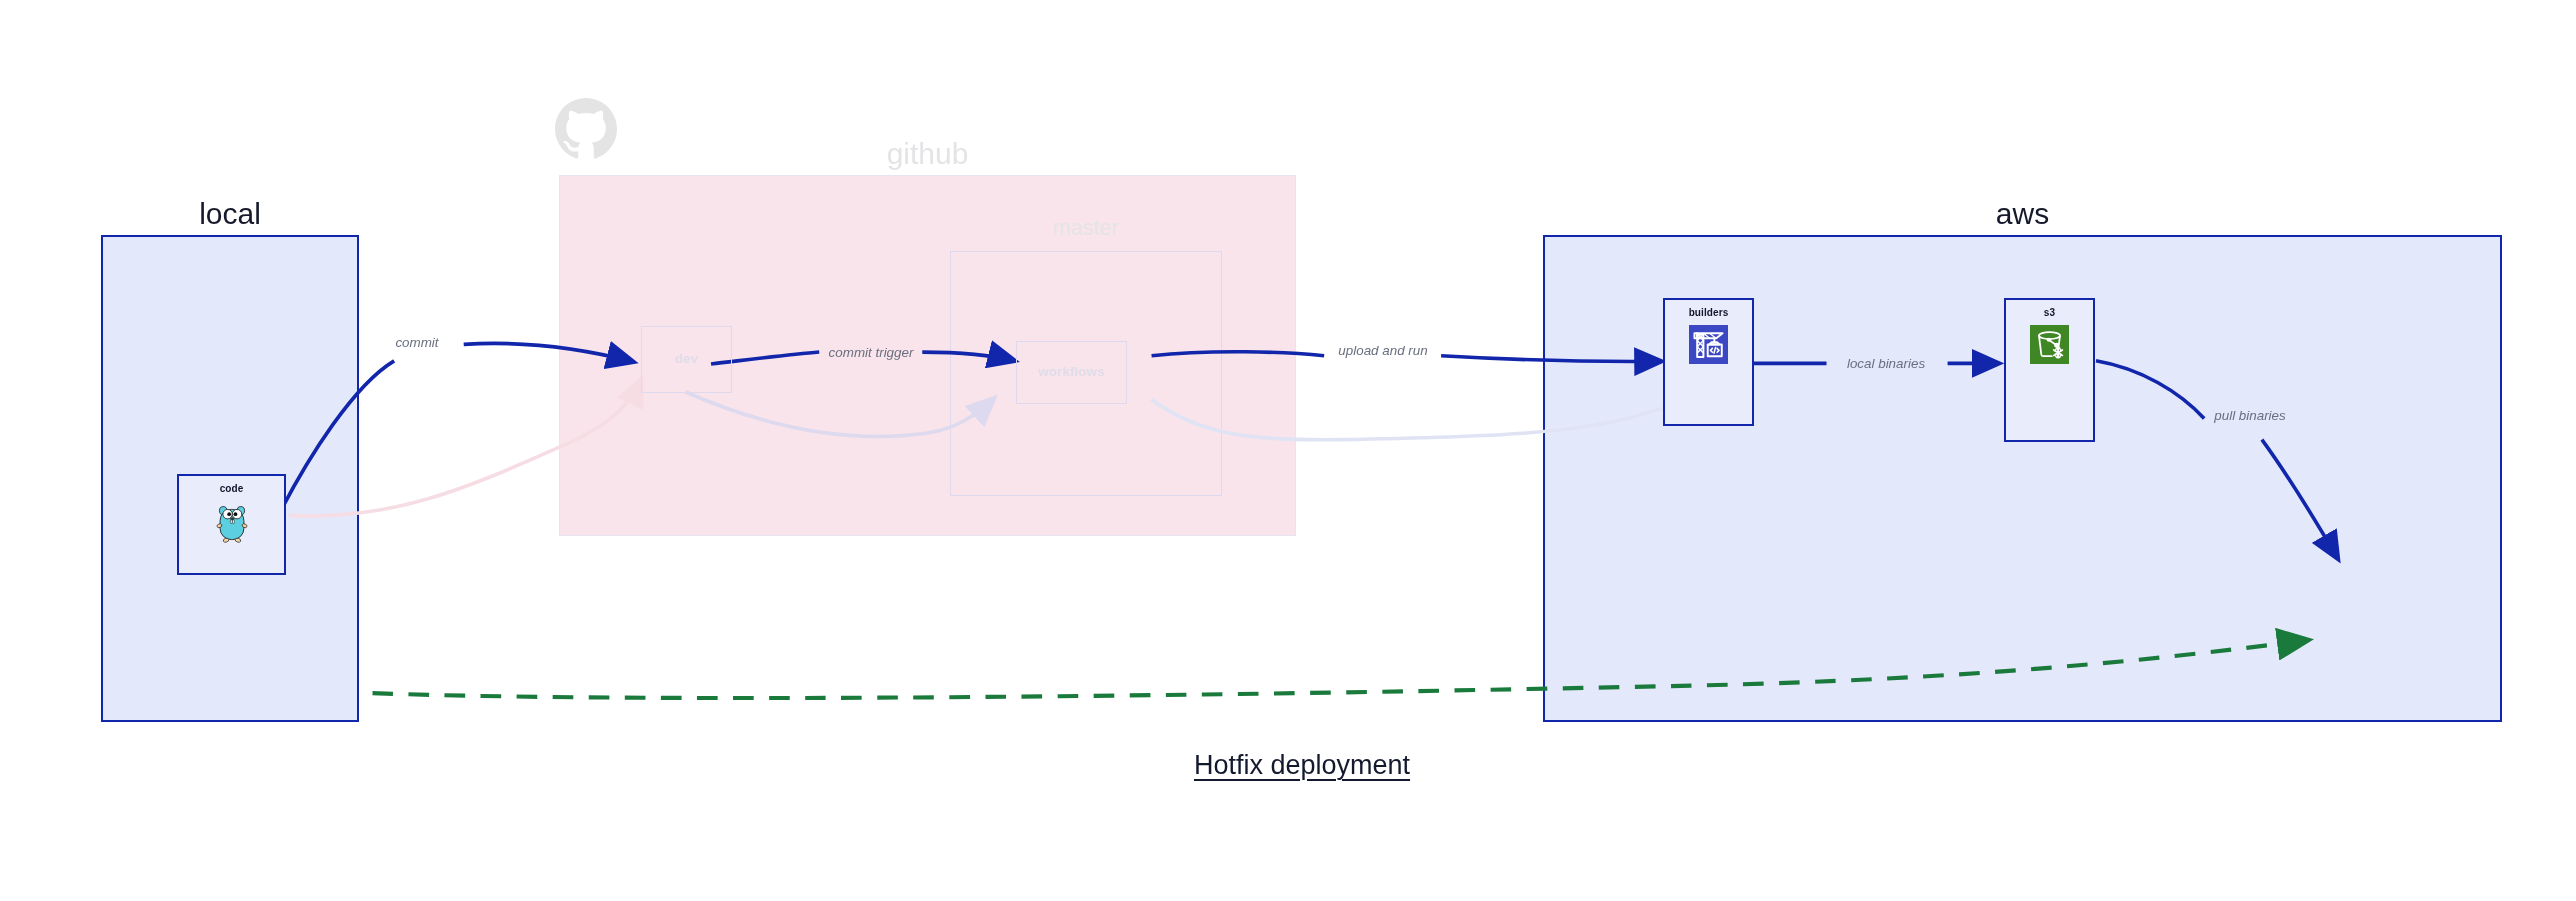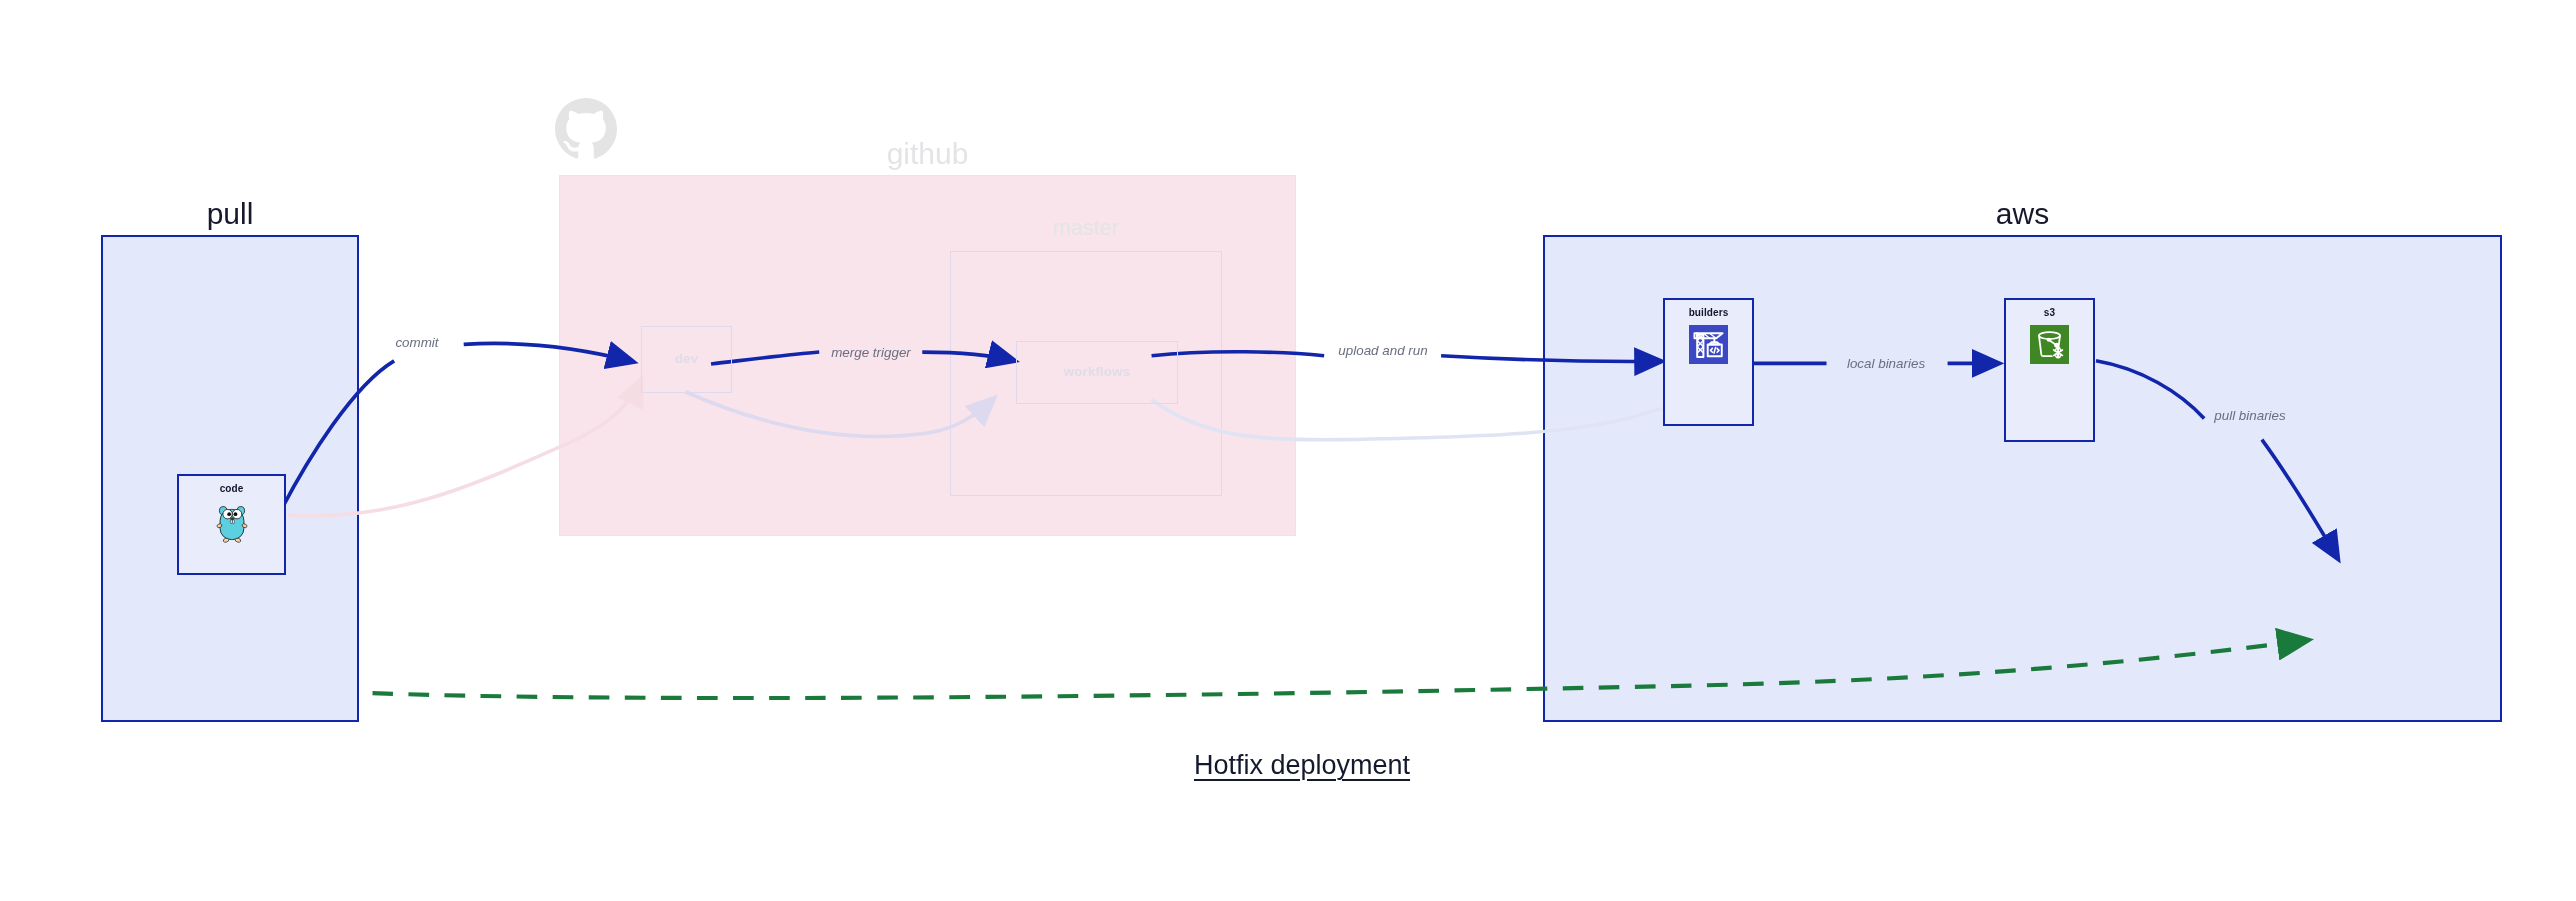--- a/index.html
+++ b/index.html
@@ -126,21 +126,21 @@
 <div id="stage">
 
   <div class="cluster cluster-github" style="left:559px; top:175px; width:737px; height:361px;"></div>
 
   <div class="cluster cluster-master" style="left:950px; top:251px; width:272px; height:245px;"></div>
 
   <div class="cluster cluster-local" style="left:101px; top:235px; width:258px; height:487px;"></div>
 
   <div class="cluster cluster-aws" style="left:1543px; top:235px; width:959px; height:487px;"></div>
 
-  <div class="cluster-label" style="left:101px; top:197px; width:258px;">pull</div>
+  <div class="cluster-label" style="left:101px; top:197px; width:258px;">local</div>
 
   <div class="cluster-label faded" style="left:559px; top:137px; width:737px;">github</div>
 
   <div class="cluster-label faded master-label" style="left:950px; top:215px; width:272px;">master</div>
 
   <div class="cluster-label" style="left:1543px; top:197px; width:959px;">aws</div>
 
   <svg id="octocat" viewBox="0 0 16 16">
     <path fill="#e4e4e4" d="M8 0C3.58 0 0 3.58 0 8c0 3.54 2.29 6.53 5.47 7.59.4.07.55-.17.55-.38
       0-.19-.01-.82-.01-1.49-2.01.37-2.53-.49-2.69-.94-.09-.23-.48-.94-.82-1.13-.28-.15-.68-.52-.01-.53.63-.01
@@ -189,21 +189,21 @@
     <path d="M 3780 705 L 3880 705" fill="none" stroke="#1126ab" stroke-width="7" marker-end="url(#ah-blue)"></path>
 
     <path d="M 4068 700 C 4155 715, 4230 760, 4278 812" fill="none" stroke="#1126ab" stroke-width="7"></path>
     <path d="M 4390 853 C 4450 935, 4500 1020, 4538 1085" fill="none" stroke="#1126ab" stroke-width="7" marker-end="url(#ah-blue)"></path>
 
     <path d="M 723 1345 C 1300 1365, 2400 1350, 3300 1330 C 3800 1318, 4150 1285, 4480 1242" fill="none" stroke="#1a7a3c" stroke-width="8" stroke-dasharray="40 30" marker-end="url(#ah-green)"></path>
   </svg>
 
   <div class="edge-label" style="left:417px; top:342px;">commit</div>
 
-  <div class="edge-label" style="left:871px; top:352px;">merge trigger</div>
+  <div class="edge-label" style="left:871px; top:352px;">commit trigger</div>
 
   <div class="edge-label" style="left:1383px; top:350px;">upload and run</div>
 
   <div class="edge-label" style="left:1886px; top:363px;">local binaries</div>
 
   <div class="edge-label" style="left:2250px; top:415px;">pull binaries</div>
 
   <div class="node solid" style="left:177px; top:474px; width:109px; height:101px;">
     <div class="node-title">code</div>
     <svg class="node-icon gopher" viewBox="0 0 120 140">
@@ -227,21 +227,21 @@
       <ellipse cx="61" cy="60" rx="7" ry="5" fill="#3a3a3a"></ellipse>
       <rect x="55" y="63" width="5.5" height="12" rx="2.5" fill="#fff" stroke="#111" stroke-width="1.6"></rect>
       <rect x="62" y="63" width="5.5" height="12" rx="2.5" fill="#fff" stroke="#111" stroke-width="1.6"></rect>
     </svg>
   </div>
 
   <div class="node ghost" style="left:641px; top:326px; width:91px; height:67px;">
     <div class="node-title" style="margin-top:24px;">dev</div>
   </div>
 
-  <div class="node ghost" style="left:1016px; top:341px; width:162px; height:63px;">
+  <div class="node ghost" style="left:1016px; top:341px; width:111px; height:63px;">
     <div class="node-title" style="margin-top:21.6px;">workflows</div>
   </div>
 
   <div class="node solid" style="left:1663px; top:298px; width:91px; height:128px;">
     <div class="node-title">builders</div>
     <svg class="node-icon" viewBox="0 0 100 100">
       <rect x="0" y="0" width="100" height="100" fill="#3c47c4"></rect>
       <g fill="none" stroke="#ffffff" stroke-width="5" stroke-linejoin="round">
 
         <rect x="21" y="24" width="16" height="58"></rect>

